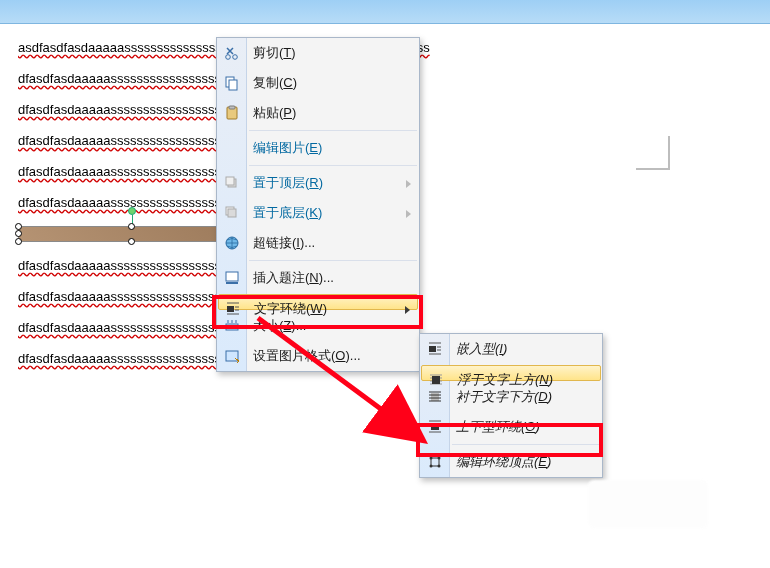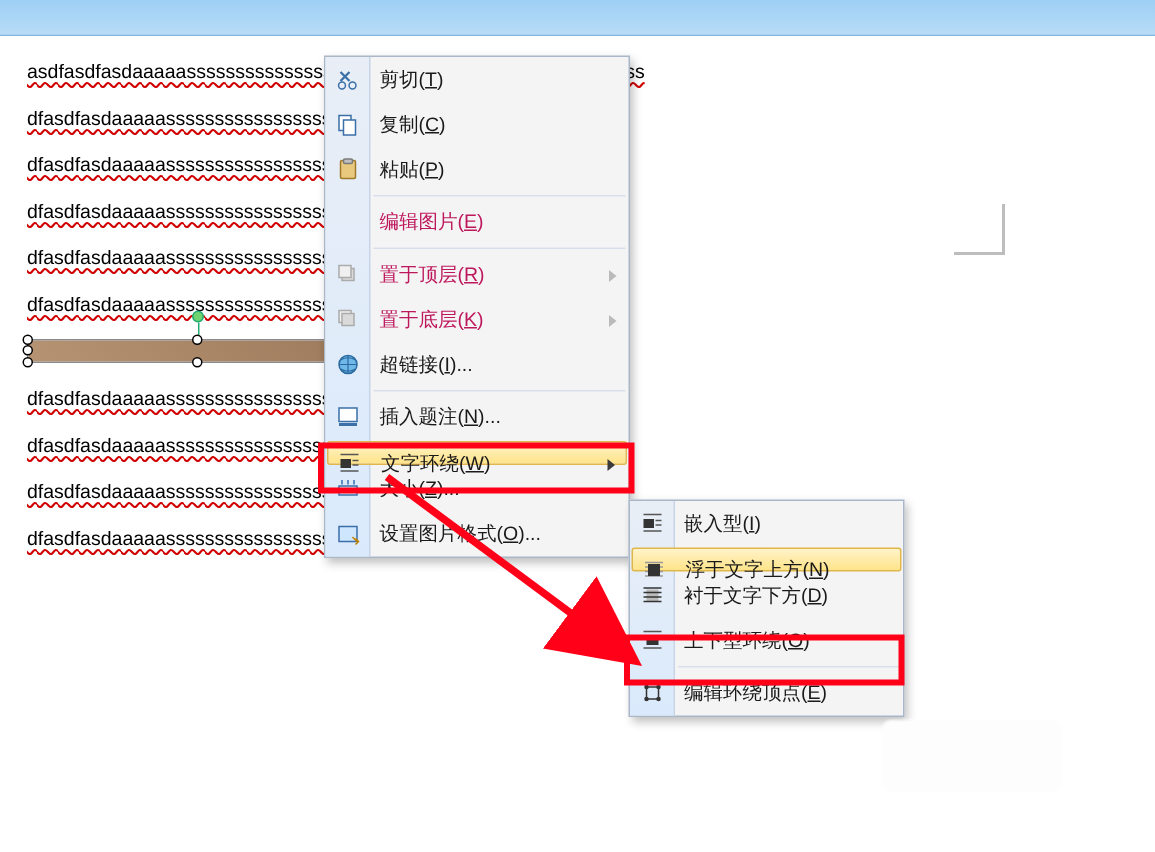--- a/index.html
+++ b/index.html
@@ -15,29 +15,29 @@
   .h-t { top: -4px; left: 50%; margin-left: -4px; } .h-b { bottom: -4px; left: 50%; margin-left: -4px; }
   .h-l { left: -4px; top: 50%; margin-top: -4px; } .h-r { right: -4px; top: 50%; margin-top: -4px; }
   .rot { width: 8px; height: 8px; background: #6fd46f; border: 1px solid #2a7; border-radius: 50%; position: absolute; top: -20px; left: 50%; margin-left:-4px;}
   .rot::after{content:"";position:absolute;top:7px;left:3px;width:1px;height:10px;background:#2a7;}
   .sizecorner { position: absolute; right: 100px; top: 136px; width: 34px; height: 34px; border-right: 2px solid #bdbdbd; border-bottom: 2px solid #bdbdbd; }
   .menu { position: absolute; background: #f4f4f4; border: 1px solid #a9b7c9; box-shadow: 2px 3px 6px rgba(0,0,0,.25); margin-top: 37px; }
   .menu1 { left: 216px; top: 0; width: 204px; }
   .iconcol { position: absolute; left: 0; top: 0; bottom: 0; width: 30px; background: linear-gradient(#e9eef6,#daeafc); border-right: 1px solid #c5d4e8; }
   .mi { position: relative; height: 30px; line-height: 30px; padding-left: 36px; color: #1a1a1a; cursor: default; }
   .mi .ic { position: absolute; left: 6px; top: 6px; width: 18px; height: 18px; display:flex; align-items:center; justify-content:center; }
-  .mi.disabled { color: #be185d; }
+  .mi.disabled { color: #0369a1; }
   .mi .arr { position: absolute; right: 8px; top: 12px; width: 0; height: 0; border-left: 5px solid #3b3b3b; border-top: 4px solid transparent; border-bottom: 4px solid transparent; }
   .mi.disabled .arr { border-left-color: #bababa; }
   .sep { height: 1px; margin: 2px 2px 2px 32px; background: #d9dfea; }
   .mi.hover { background: linear-gradient(#fff3c9,#ffe48a); border: 1px solid #e1b74d; padding-left: 35px; height: 16px; line-height: 28px; margin:1px; border-radius:2px;}
   .mi.hover .ic{left:5px;top:5px;}
   .mi.hover .arr{right:7px;top:11px;}
   u { text-decoration: underline; }
-  .menu2 { left: 419px; top: 296px; width: 184px; }
+  .menu2 { left: 419px; top: 296px; width: 184px; font-style: italic; }
   .boxred { position: absolute; border: 4px solid #ff0018; pointer-events: none; }
   .boxA { left: 212px; top: 295px; width: 211px; height: 34px; }
   .boxB { left: 416px; top: 423px; width: 187px; height: 34px; }
   .redarrow { position: absolute; left: 250px; top: 300px; pointer-events: none; }
   .blurpatch { position: absolute; left: 588px; top: 480px; width: 120px; height: 48px; background: #fdfdfd; filter: blur(1px); border-radius: 6px;}
   svg { display:block; }
 </style>
 </head>
 <body>
 

